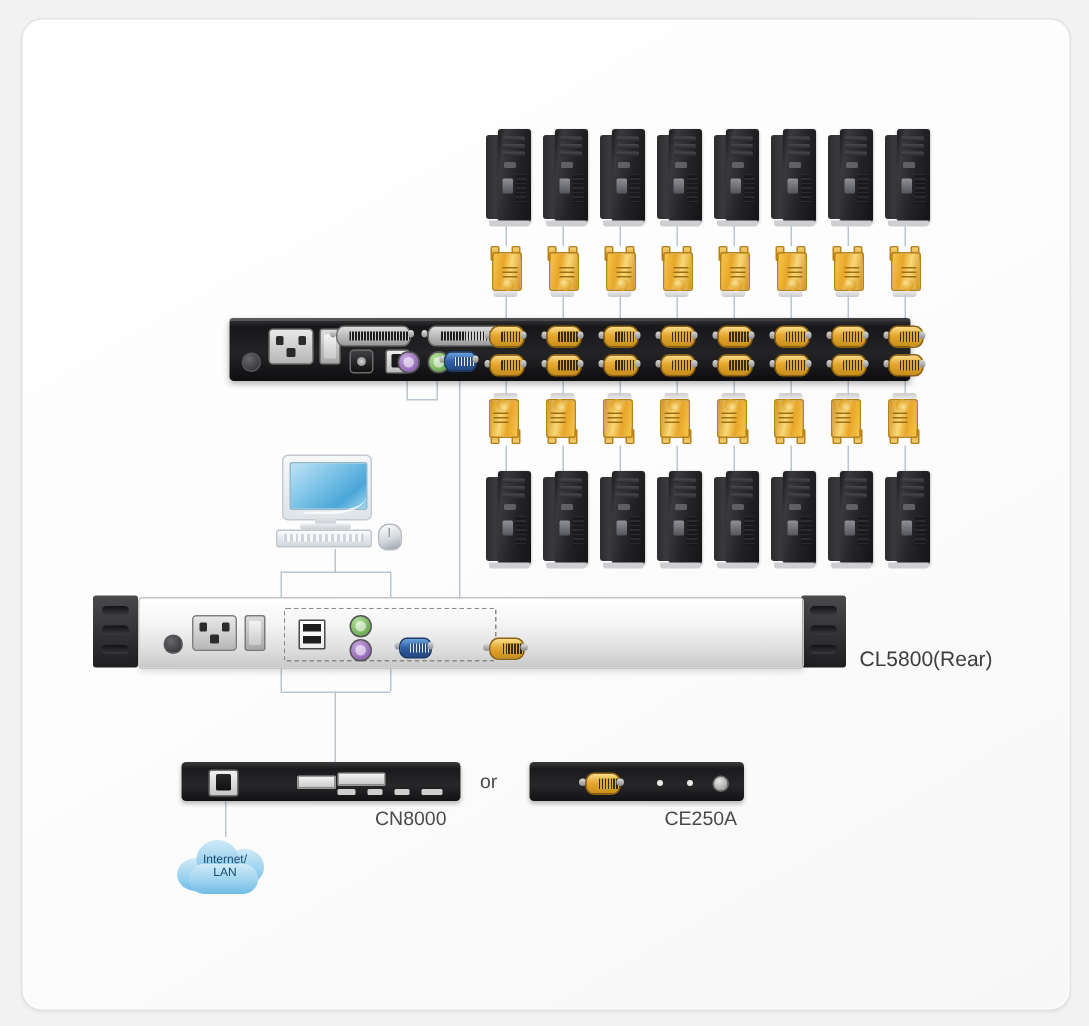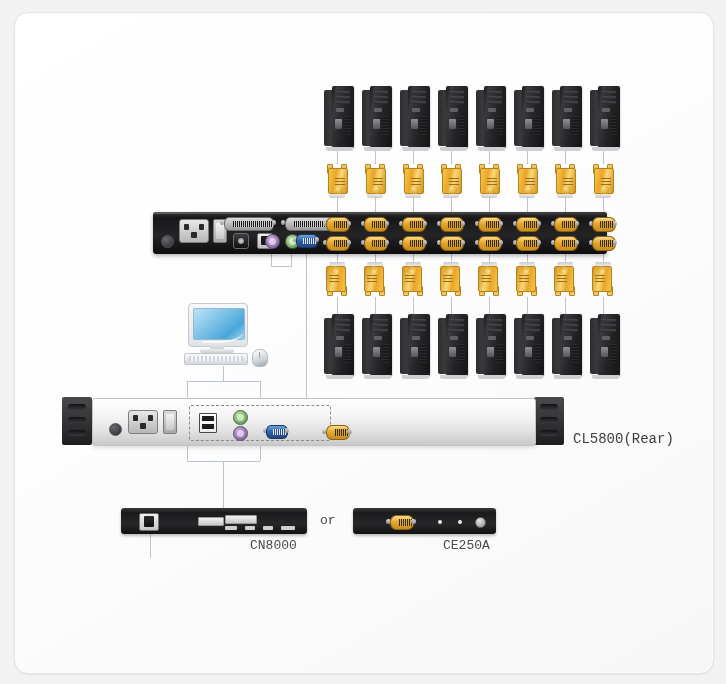--- a/index.html
+++ b/index.html
@@ -198,21 +198,21 @@
   #cloud .c{position:absolute;border-radius:50%;
       background:linear-gradient(180deg,#cfeaf8 0%,#9ed3ef 55%,#6fbce5 100%);}
   #cloud .c1{left:0;top:16px;width:26px;height:22px;}
   #cloud .c2{left:13px;top:4px;width:28px;height:26px;}
   #cloud .c3{left:32px;top:10px;width:26px;height:24px;}
   #cloud .c4{left:8px;top:20px;width:46px;height:20px;border-radius:12px;}
   #cloud .txt{position:absolute;left:0;top:12px;width:64px;text-align:center;
       font-size:8px;color:#18496b;line-height:9px;font-family:"Liberation Sans",sans-serif;}
 
   
-  .cap{position:absolute;font-size:13px;color:#4a4a4a;font-family:Liberation Mono, monospace;
+  .cap{position:absolute;font-size:13px;color:#4a4a4a;font-family:Liberation Sans, sans-serif;
        white-space:nowrap;}
   .cap.big{font-size:14px;color:#3d3d3d;}
   .cap.or{font-size:13px;color:#4a4a4a;text-align:center;}
 </style>
 </head>
 <body>
 
 <div id="stage">
 
   <div id="panel"></div>
@@ -908,14 +908,24 @@
           <div class="pins"></div>
         </div>
         <div class="scr r"></div>
     </div>
     <div class="led" style="left:85px;top:12px;"></div>
     <div class="led" style="left:105px;top:12px;"></div>
     <div class="btn-rnd" style="left:122px;top:9px;"></div>
   </div>
   <div class="cap" style="left:443px;top:538px;">CE250A</div>
 
+  <div id="cloud">
+    <div class="c c1"></div>
+    <div class="c c3"></div>
+    <div class="c c2"></div>
+    <div class="c c4"></div>
+    <div class="txt">
+      <span>Internet/</span><br>
+      <span>LAN</span>
+    </div>
+  </div>
 
 </div>
 
 </body></html>

